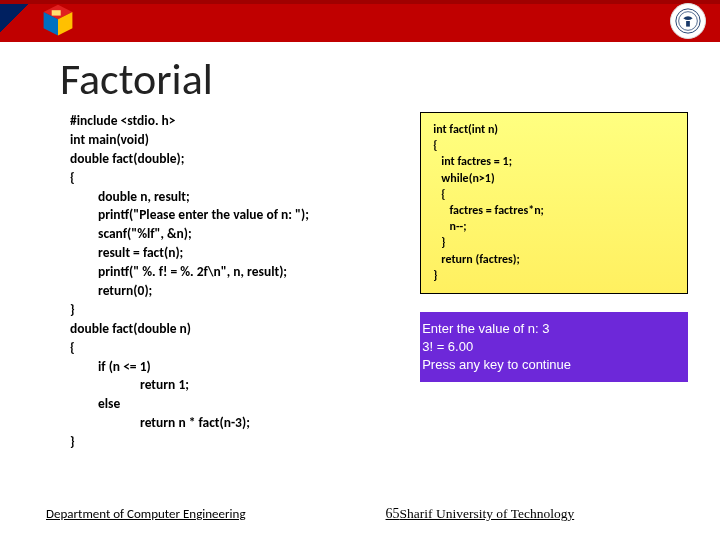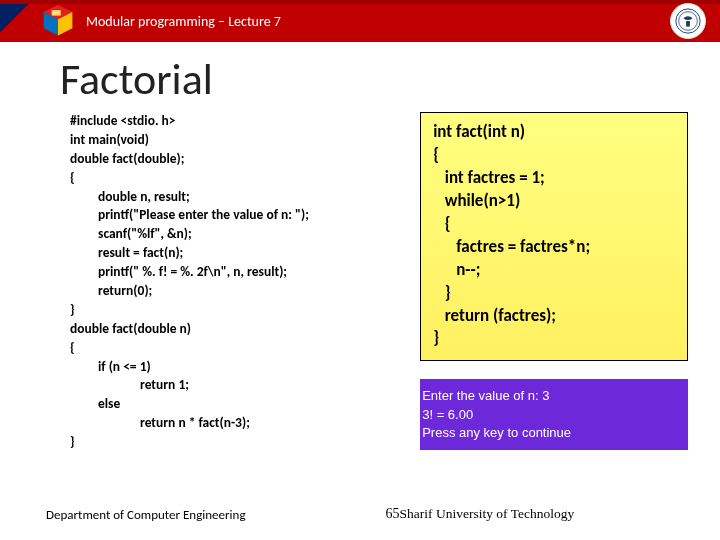--- a/index.html
+++ b/index.html
@@ -10,44 +10,43 @@
   .header-logo { width: 40px; height: 36px; position: absolute; left: 38px; top: 3px; display: flex; align-items: center; justify-content: center; }
   .header-title { color: #fff; font-size: 14px; margin-left: 36px; }
   .header-right-logo { width: 36px; height: 36px; position: absolute; right: 14px; top: 3px; border-radius: 50%; border: 1px solid #ddd; background: #fff; display: flex; align-items: center; justify-content: center; }
   .title { font-size: 44px; font-weight: 400; color: #222; margin: 10px 0 6px 60px; font-family: Calibri, Arial, sans-serif; }
   .content { display: flex; padding: 0 32px 0 46px; margin-left: 24px; }
   .left-col { flex: 1.15; font-size: 13.5px; line-height: 1.4; font-family: Calibri, Arial, sans-serif; }
   .left-col .bold { font-weight: 700; }
   .left-col .kw { font-weight: 700; }
   .indent1 { padding-left: 28px; }
   .right-col { flex: 0.9; padding-left: 8px; }
-  .yellow-box { background: linear-gradient(#ffff80, #fff060); border: 1.5px solid #000; padding: 8px 12px 10px 12px; font-size: 17px; font-weight: 700; line-height: 1.35; font-family: Calibri, Arial, sans-serif; white-space: pre; }
+  .yellow-box { background: linear-gradient(#ffff80, #fff060); border: 1.5px solid #000; padding: 8px 12px 10px 12px; font-size: 12px; font-weight: 700; line-height: 1.35; font-family: Calibri, Arial, sans-serif; white-space: pre; }
   .black-box { background: #6d28d9; color: #fff; font-family: Liberation Sans, sans-serif; font-size: 13px; padding: 8px 2px; margin-top: 18px; line-height: 1.4; white-space: pre; }
-  .footer { position: absolute; bottom: 18px; left: 0; right: 0; display: flex; align-items: center; padding: 0 28px 0 46px; }
+  .footer { position: absolute; bottom: 18px; left: 0; right: 0; display: flex; padding: 0 28px 0 46px; text-decoration: underline; }
   .footer-left { font-size: 13px; font-family: Calibri, Arial, sans-serif; }
   .footer-center { font-size: 14px; margin-left: 140px; font-family: Georgia, serif; }
   .footer-right { font-size: 13.5px; font-family: Georgia, serif; }
   .cube-svg { width: 36px; height: 36px; }
   .sharif-svg { width: 28px; height: 28px; }
 </style>
 </head>
 <body>
 
 <div class="header">
   <div class="header-top"></div>
   <div class="corner-accent"></div>
   <div class="header-logo">
     <svg class="cube-svg" viewBox="0 0 40 40">
       <polygon points="20,2 36,10 20,18 4,10" fill="#e02020"></polygon>
       <polygon points="4,10 20,18 20,36 4,28" fill="#0070c0"></polygon>
       <polygon points="36,10 20,18 20,36 36,28" fill="#ffc000"></polygon>
       <polygon points="13,8 23,8 23,14 13,14" fill="#ffe070"></polygon>
     </svg>
   </div>
-  <span class="header-title">Modular programming – Lecture 7</span>
   <div class="header-right-logo">
     <svg class="sharif-svg" viewBox="0 0 30 30">
       <circle cx="15" cy="15" r="13" fill="#fff" stroke="#1a3a6a" stroke-width="1"></circle>
       <circle cx="15" cy="15" r="10" fill="none" stroke="#1a3a6a" stroke-width="0.8"></circle>
       <path d="M10 12 Q15 8 20 12 Q15 16 10 12" fill="#1a3a6a"></path>
       <rect x="13" y="15" width="4" height="6" fill="#1a3a6a"></rect>
     </svg>
   </div>
 </div>
 

